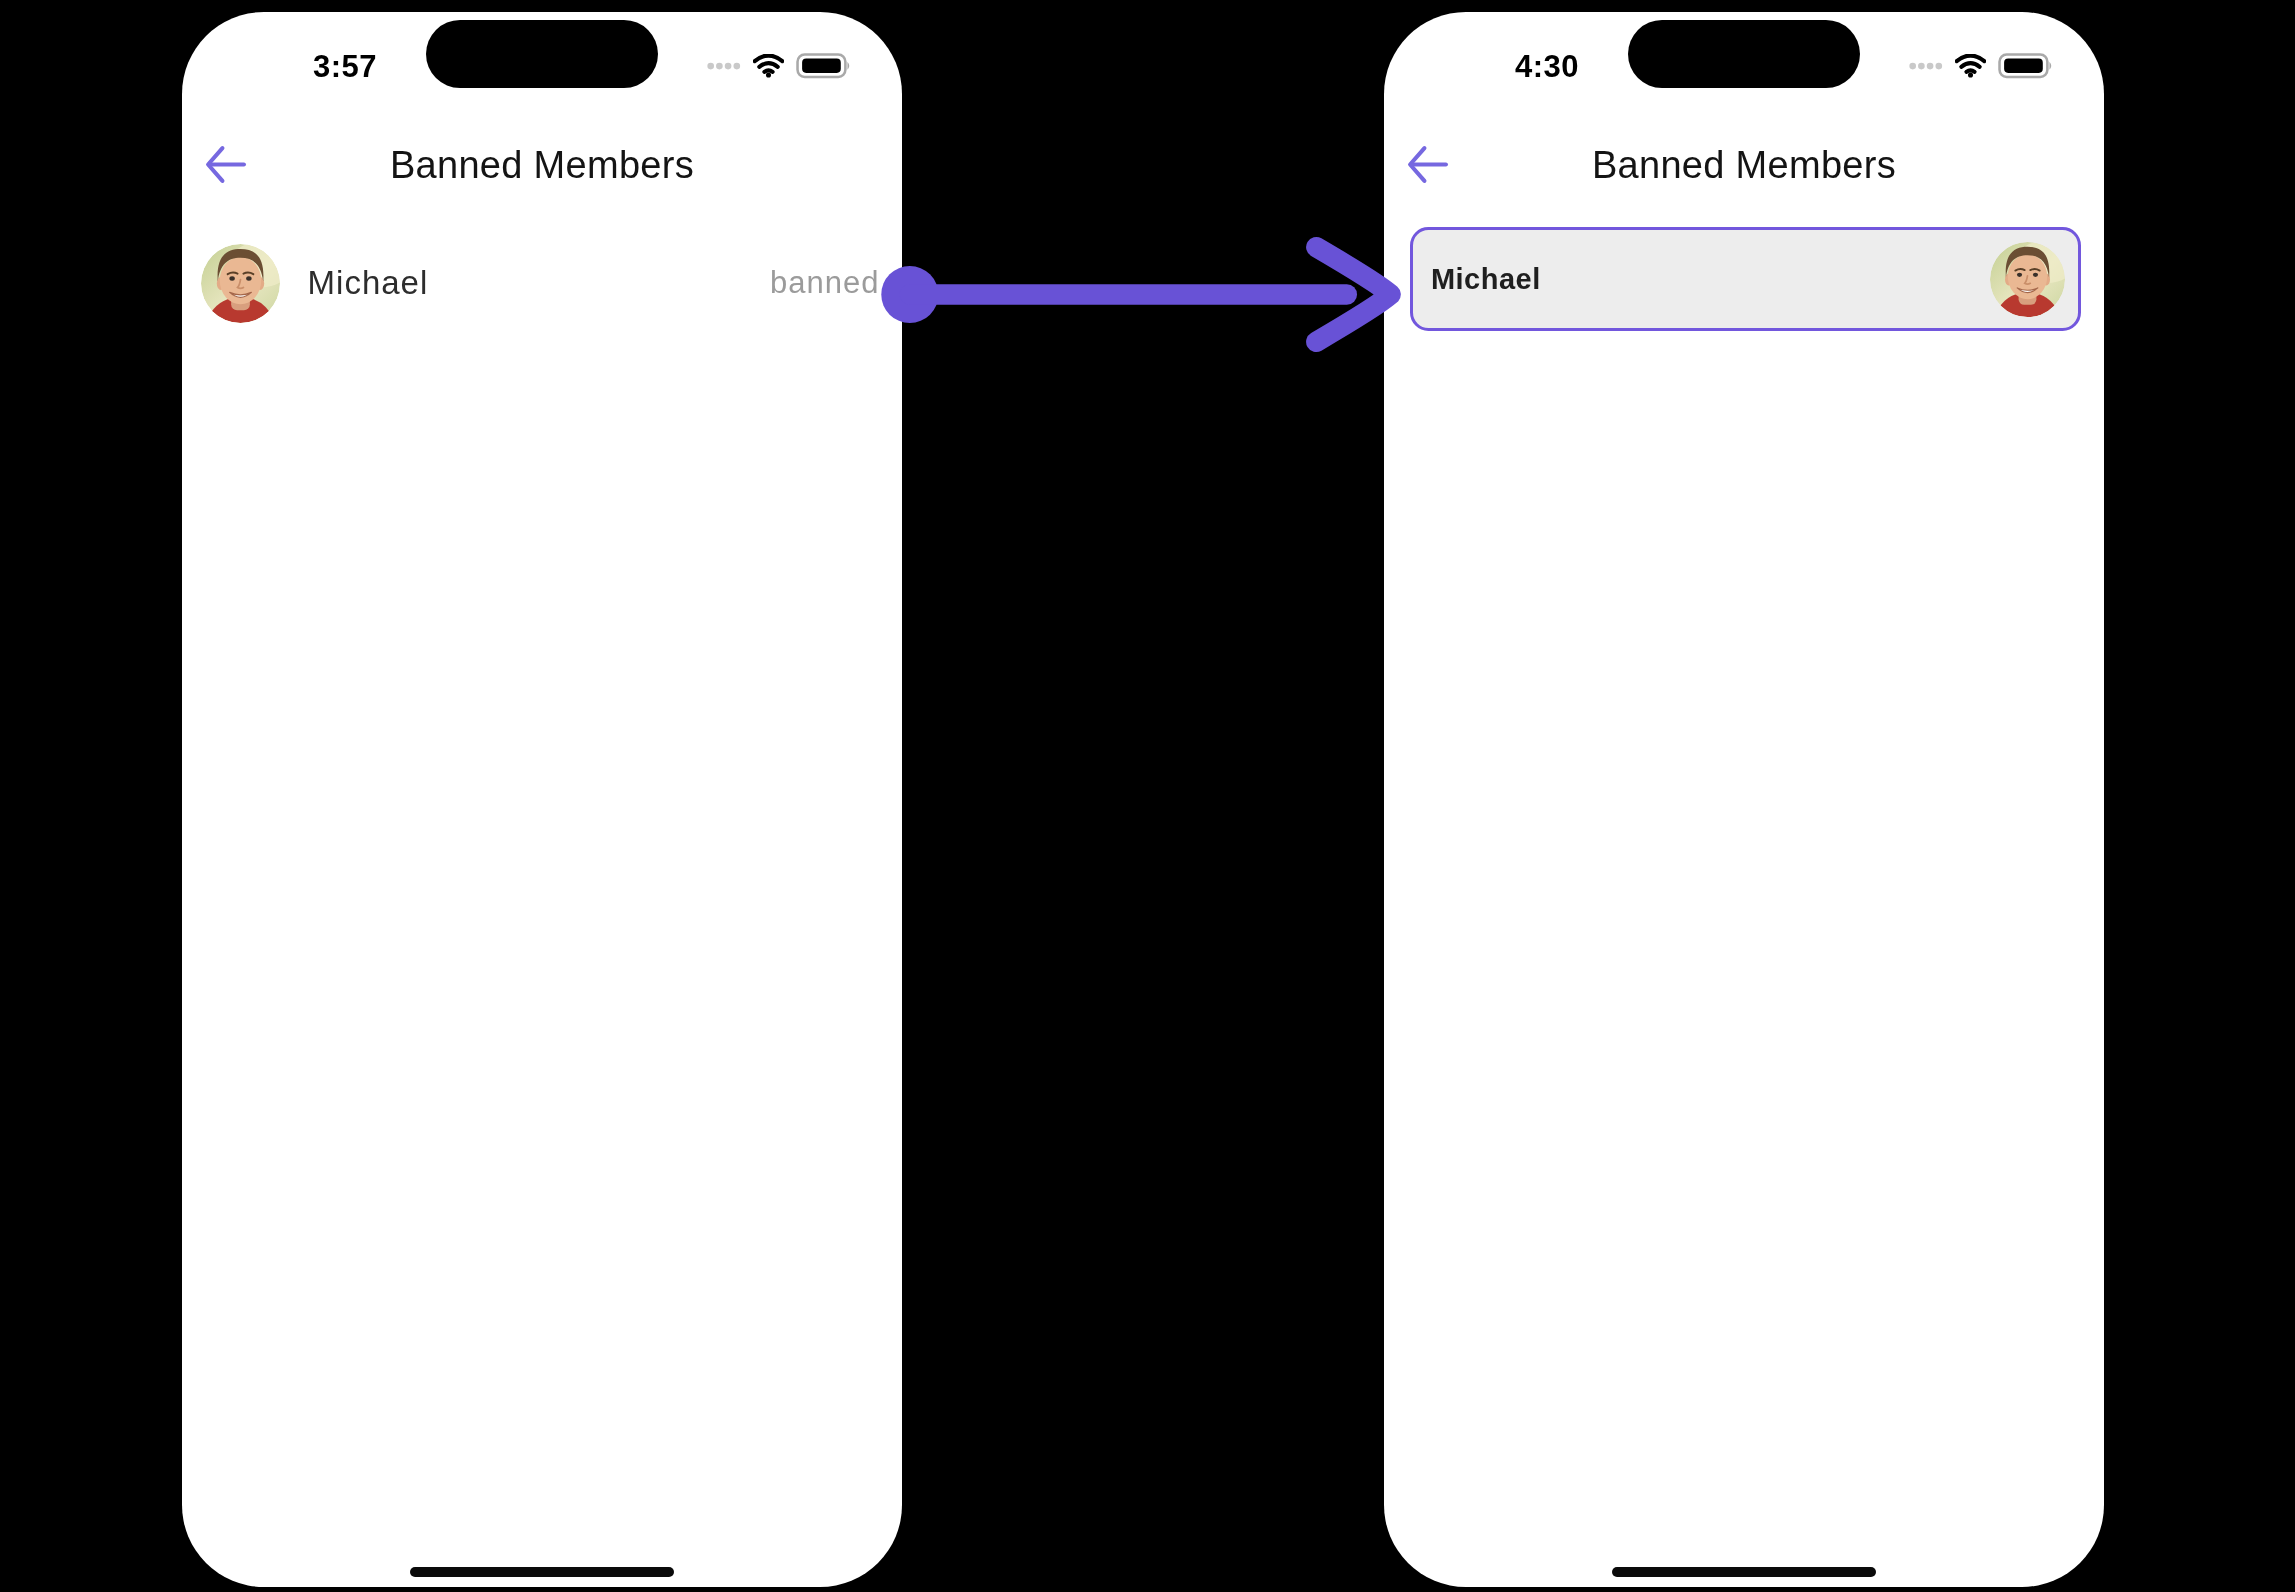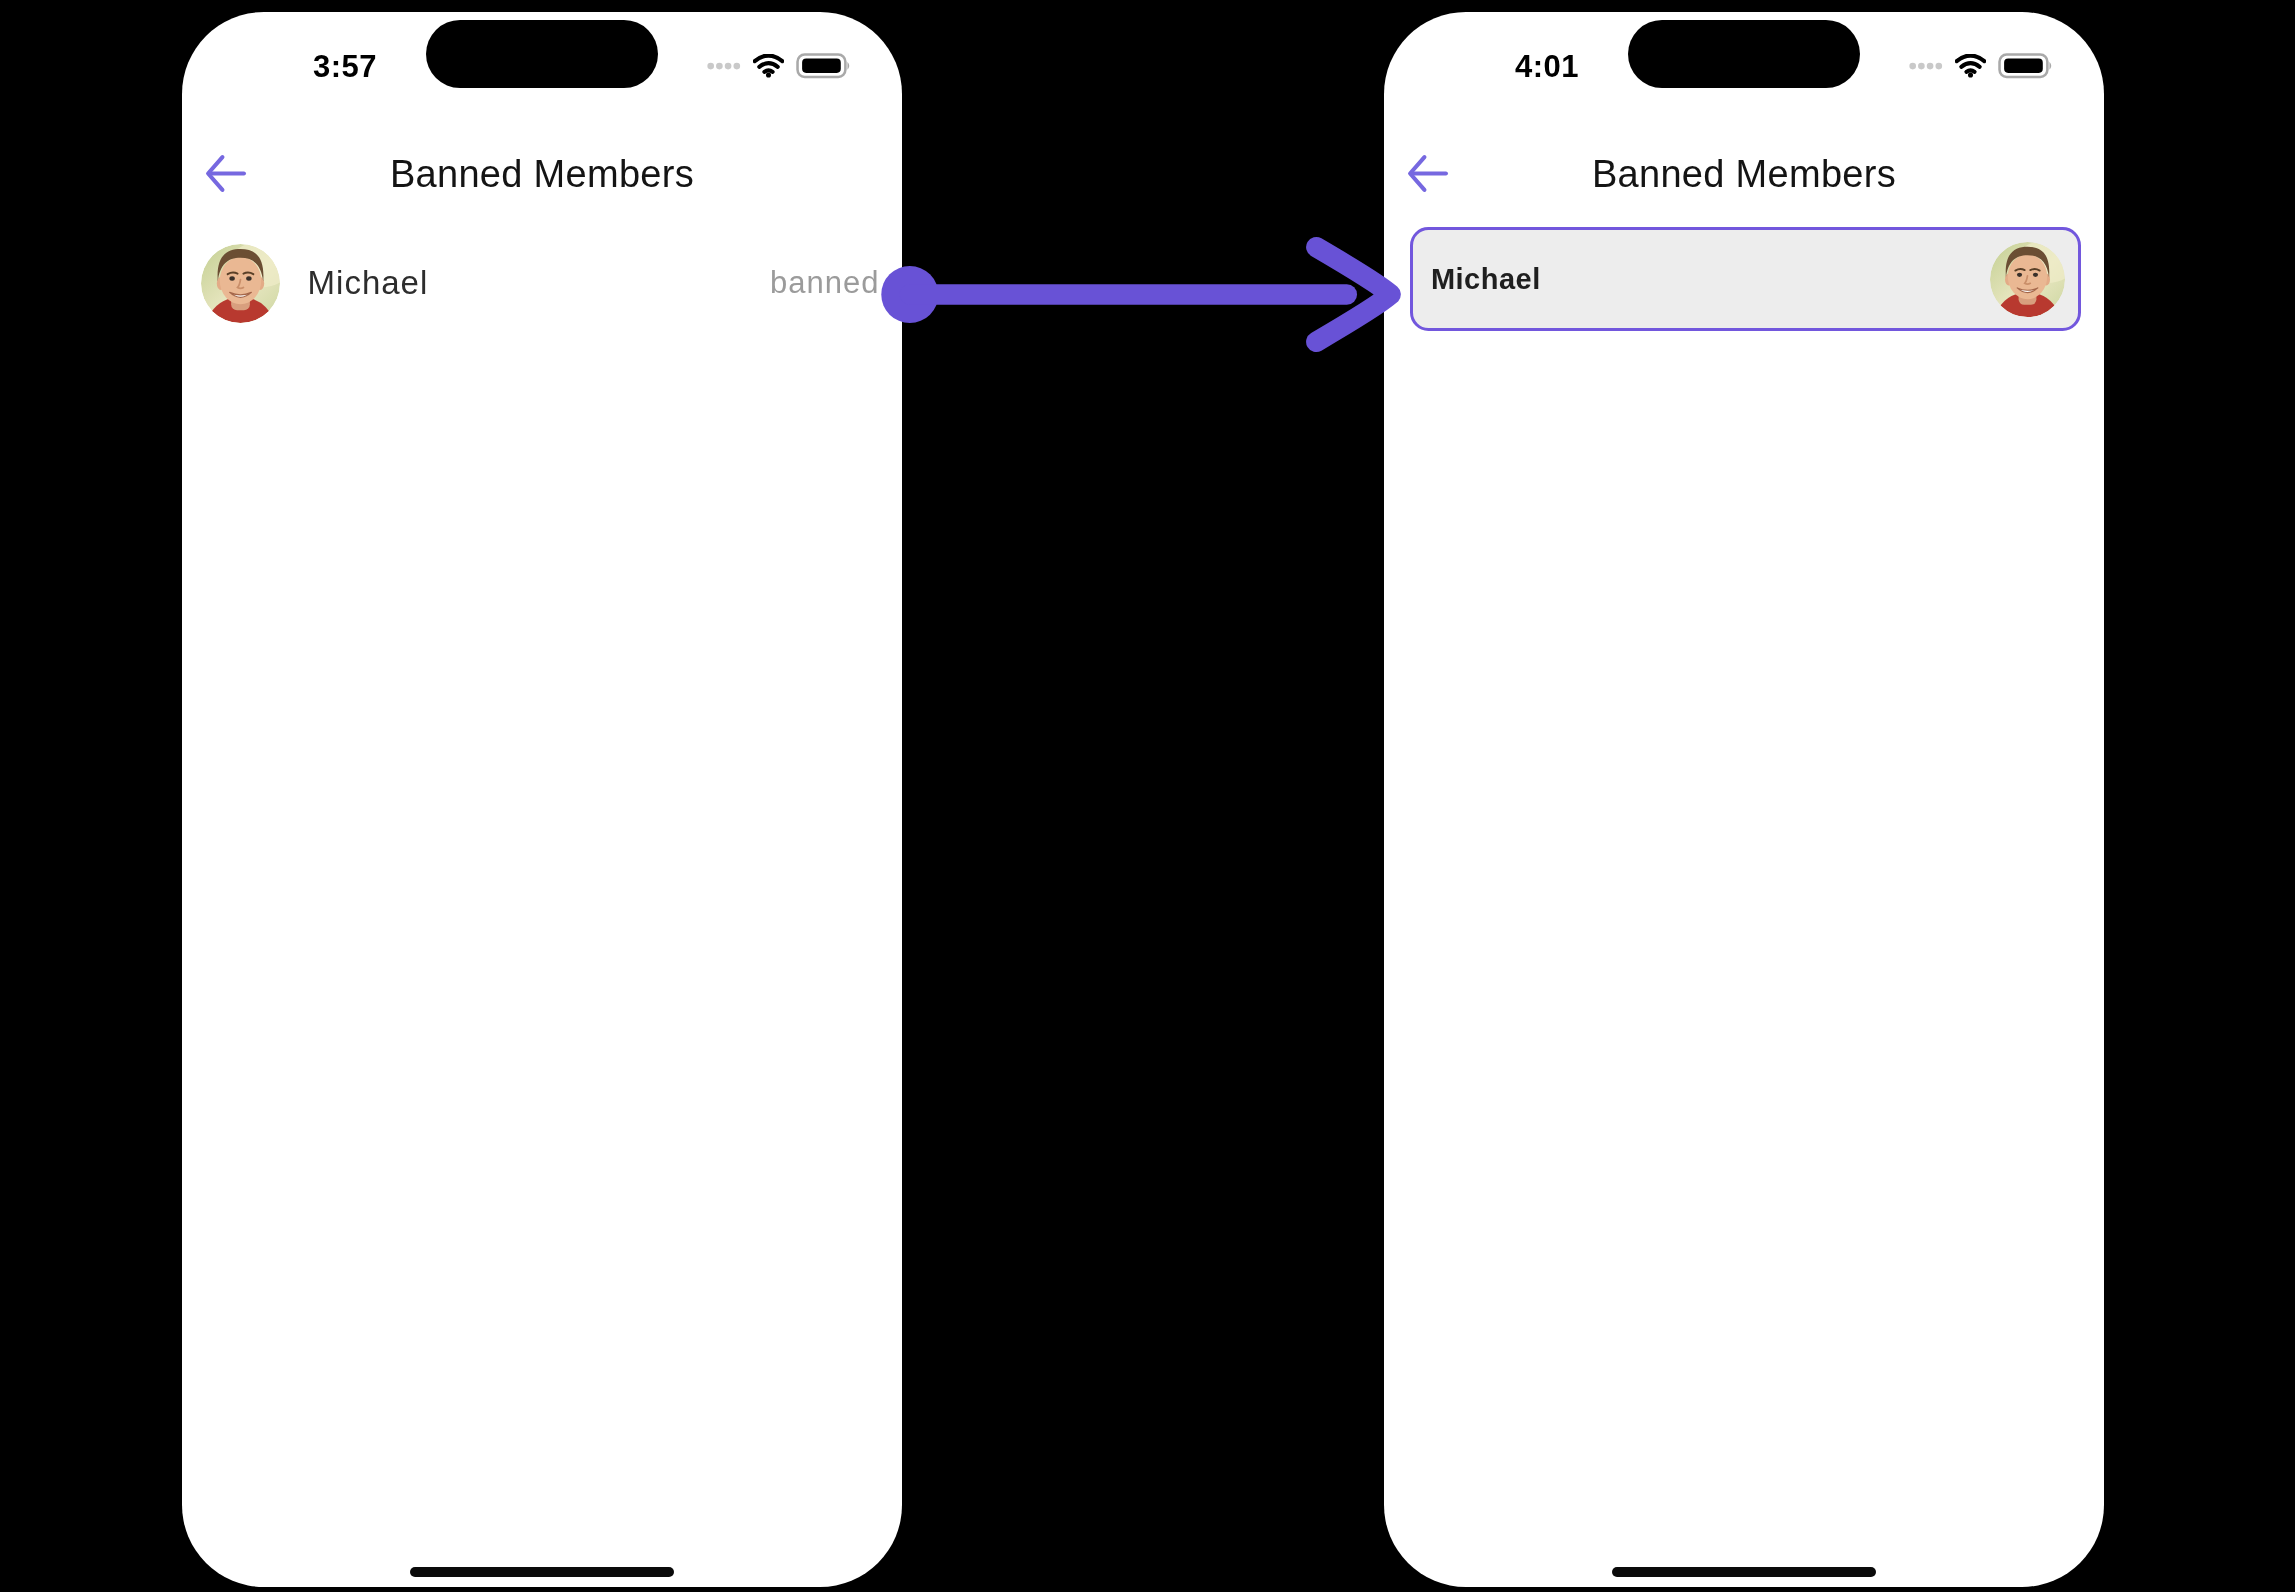--- a/index.html
+++ b/index.html
@@ -20,21 +20,21 @@
     width:232px;height:68px;background:#000;border-radius:36px;
   }
   .time{
     position:absolute;top:31px;left:95px;width:163px;
     font-size:31px;font-weight:700;color:#000;letter-spacing:0.5px;line-height:47px;margin-left:36px;
   }
   .status-icons{
     position:absolute;top:42px;right:50px;height:25.5px;
     display:flex;align-items:center;gap:12.2px;
   }
-  .header{position:absolute;top:131px;left:0;right:0;height:45px;margin-top:9px;}
+  .header{position:absolute;top:131px;left:0;right:0;height:45px;}
   .back-btn{
     position:absolute;left:21.4px;top:1px;width:45px;height:43px;
     background:none;border:none;padding:0;cursor:pointer;
   }
   .title{
     text-align:center;font-size:38px;font-weight:500;color:#141414;
     line-height:45px;letter-spacing:0.3px;
   }
 
   
@@ -157,21 +157,21 @@
 
 <svg class="arrow-overlay" viewBox="1660 420 1140 320">
   <circle cx="1782" cy="578" r="56" fill="#6852d6"></circle>
   <line x1="1782" y1="578" x2="2640" y2="578" stroke="#6852d6" stroke-width="40" stroke-linecap="round"></line>
   <path d="M2580 485 Q2700 555 2726 578 Q2700 601 2580 671" fill="none" stroke="#6852d6" stroke-width="40" stroke-linecap="round" stroke-linejoin="round"></path>
 </svg>
 
 <div class="phone" id="phone-right">
   <div class="dynamic-island"></div>
 
-  <div class="time">4:01</div>
+  <div class="time">4:30</div>
 
   <div class="status-icons">
     <span>
       <svg width="34" height="8.2" viewBox="0 0 66 16">
         <circle cx="7" cy="8" r="6.5" fill="#c9c9c9"></circle>
           <circle cx="24" cy="8" r="6.5" fill="#c9c9c9"></circle>
         <circle cx="41" cy="8" r="6.5" fill="#c9c9c9"></circle>
           <circle cx="58" cy="8" r="6.5" fill="#c9c9c9"></circle>
       </svg>
     </span>

